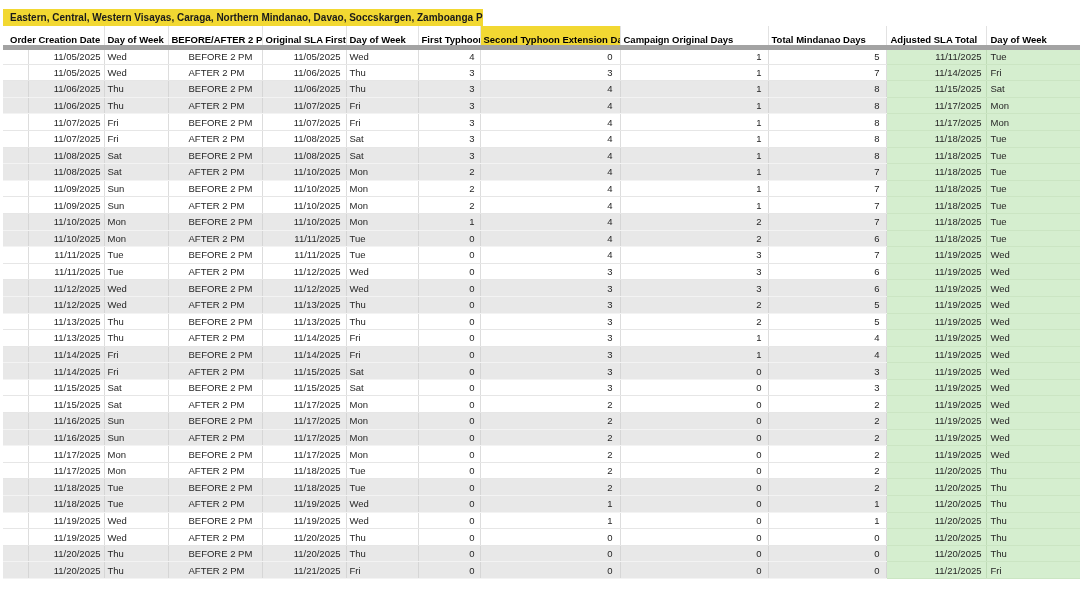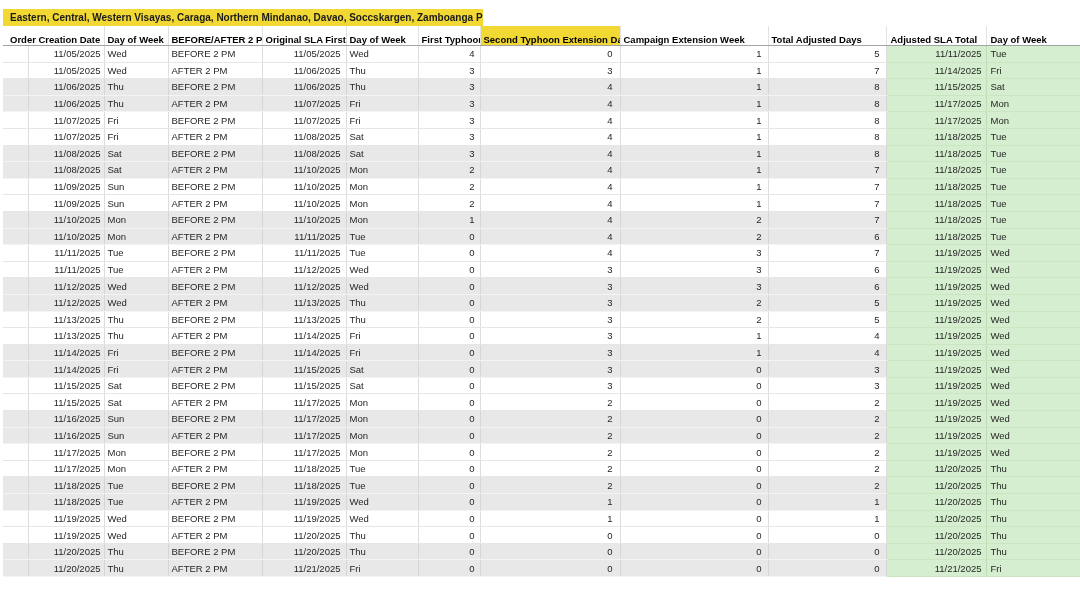--- a/index.html
+++ b/index.html
@@ -16,37 +16,37 @@
     padding-left:7px; white-space:nowrap; overflow:hidden;
   }
 
   table.grid {
     position:absolute; left:3px; top:26px; width:1077px;
     border-collapse:collapse; table-layout:fixed; font-size:9.5px;
   }
   .grid th {
     height:15px; font-size:9.5px; font-weight:bold; color:#000;
     text-align:left; padding:8px 2px 0 3px; white-space:nowrap; overflow:hidden;
-    border-right:1px solid #E2E2E2; border-bottom:1px solid #a3a3a3;
+    border-right:1px solid #E2E2E2; border-bottom:5px solid #a3a3a3;
     background:#ffffff;
   }
   .grid th.hl { background:var(--hl-yellow); }
   .grid td {
     height:16.6px; padding:0; white-space:nowrap; overflow:hidden;
     border-right:1px solid #DDDDDD; border-bottom:1px solid #E6E6E6;
     background:#ffffff;
   }
   tr.stripe td { background:var(--stripe); border-bottom-color:#F3F3F3; border-right-color:#D6D6D6; }
   .grid td.green { background:var(--green) !important; border-right-color:#BFDCB7; border-bottom-color:#CBE5C3; }
 
   
   td.c-spacer { }
   td.c-date  { text-align:right; padding-right:3px; }
   td.c-dow   { text-align:left;  padding-left:3px; }
-  td.c-ba    { text-align:left;  padding-left:3px; }
+  td.c-ba    { text-align:left;  padding-left:20px; }
   td.c-date2 { text-align:right; padding-right:5px; }
   td.c-dow2  { text-align:left;  padding-left:3px; }
   td.c-num1  { text-align:right; padding-right:5px; }
   td.c-num2  { text-align:right; padding-right:7px; }
   td.c-num3  { text-align:right; padding-right:6px; }
   td.c-num4  { text-align:right; padding-right:6px; }
   td.c-adj   { text-align:right; padding-right:4px; }
   td.c-dow3  { text-align:left;  padding-left:4px; }
   th.h-adj   { padding-left:4px; }
   th.h-dow3  { padding-left:4px; }
@@ -74,22 +74,22 @@
       </colgroup>
     <thead>
       <tr>
           <th colspan="2" class="h-first">Order Creation Date</th>
           <th>Day of Week</th>
           <th>BEFORE/AFTER 2 PM</th>
           <th>Original SLA First</th>
           <th>Day of Week</th>
           <th>First Typhoor</th>
           <th class="hl">Second Typhoon Extension Da</th>
-          <th>Campaign Extension Week</th>
-          <th>Total Adjusted Days</th>
+          <th>Campaign Original Days</th>
+          <th>Total Mindanao Days</th>
           <th class="h-adj">Adjusted SLA Total</th>
           <th class="h-dow3">Day of Week</th>
         </tr>
     </thead>
     <tbody>
         <tr>
           <td class="c-spacer"></td>
           <td class="c-date">11/05/2025</td>
           <td class="c-dow">Wed</td>
           <td class="c-ba">BEFORE 2 PM</td>

